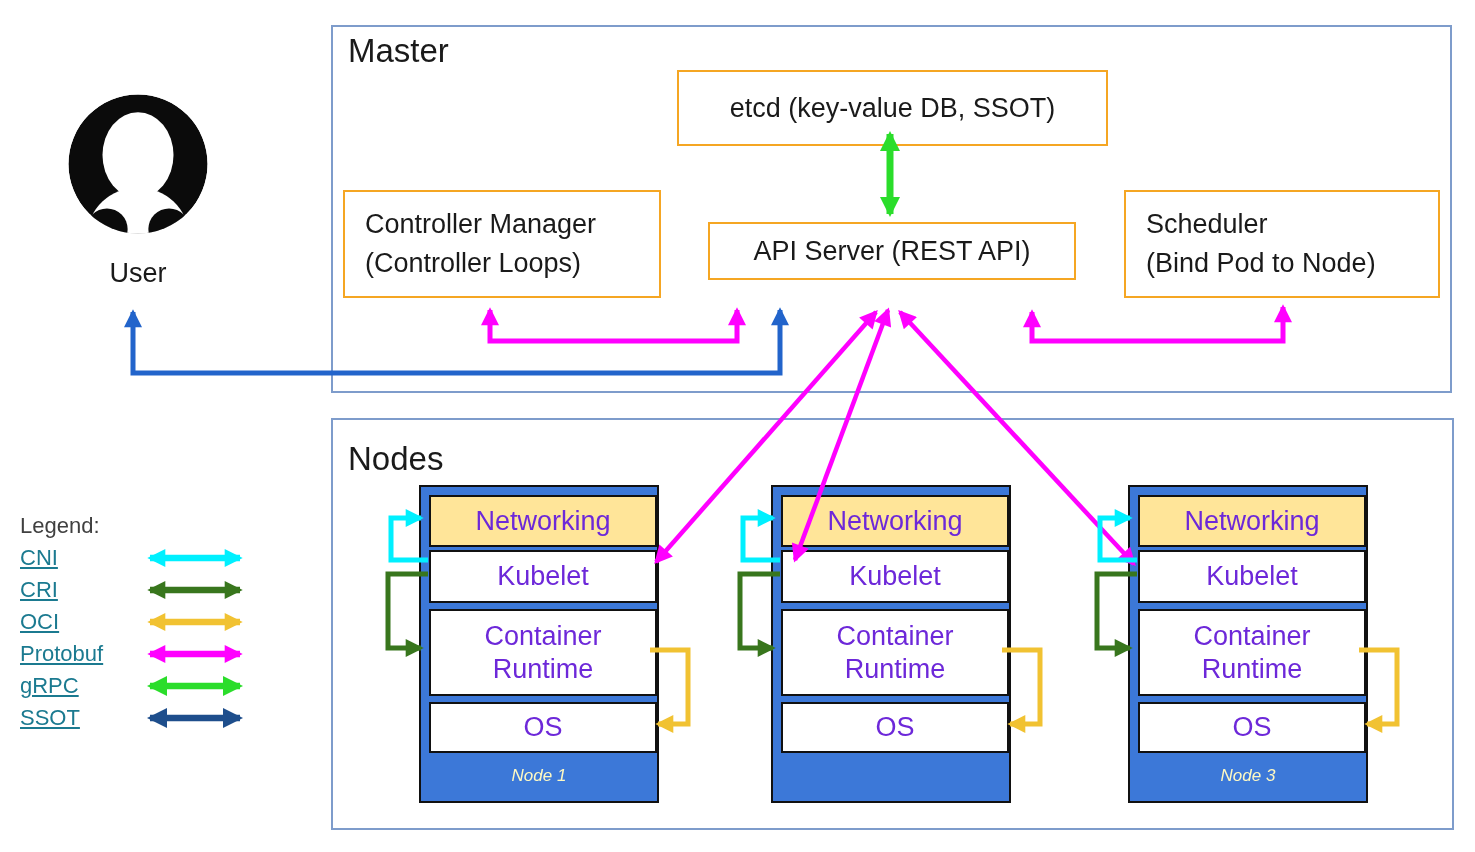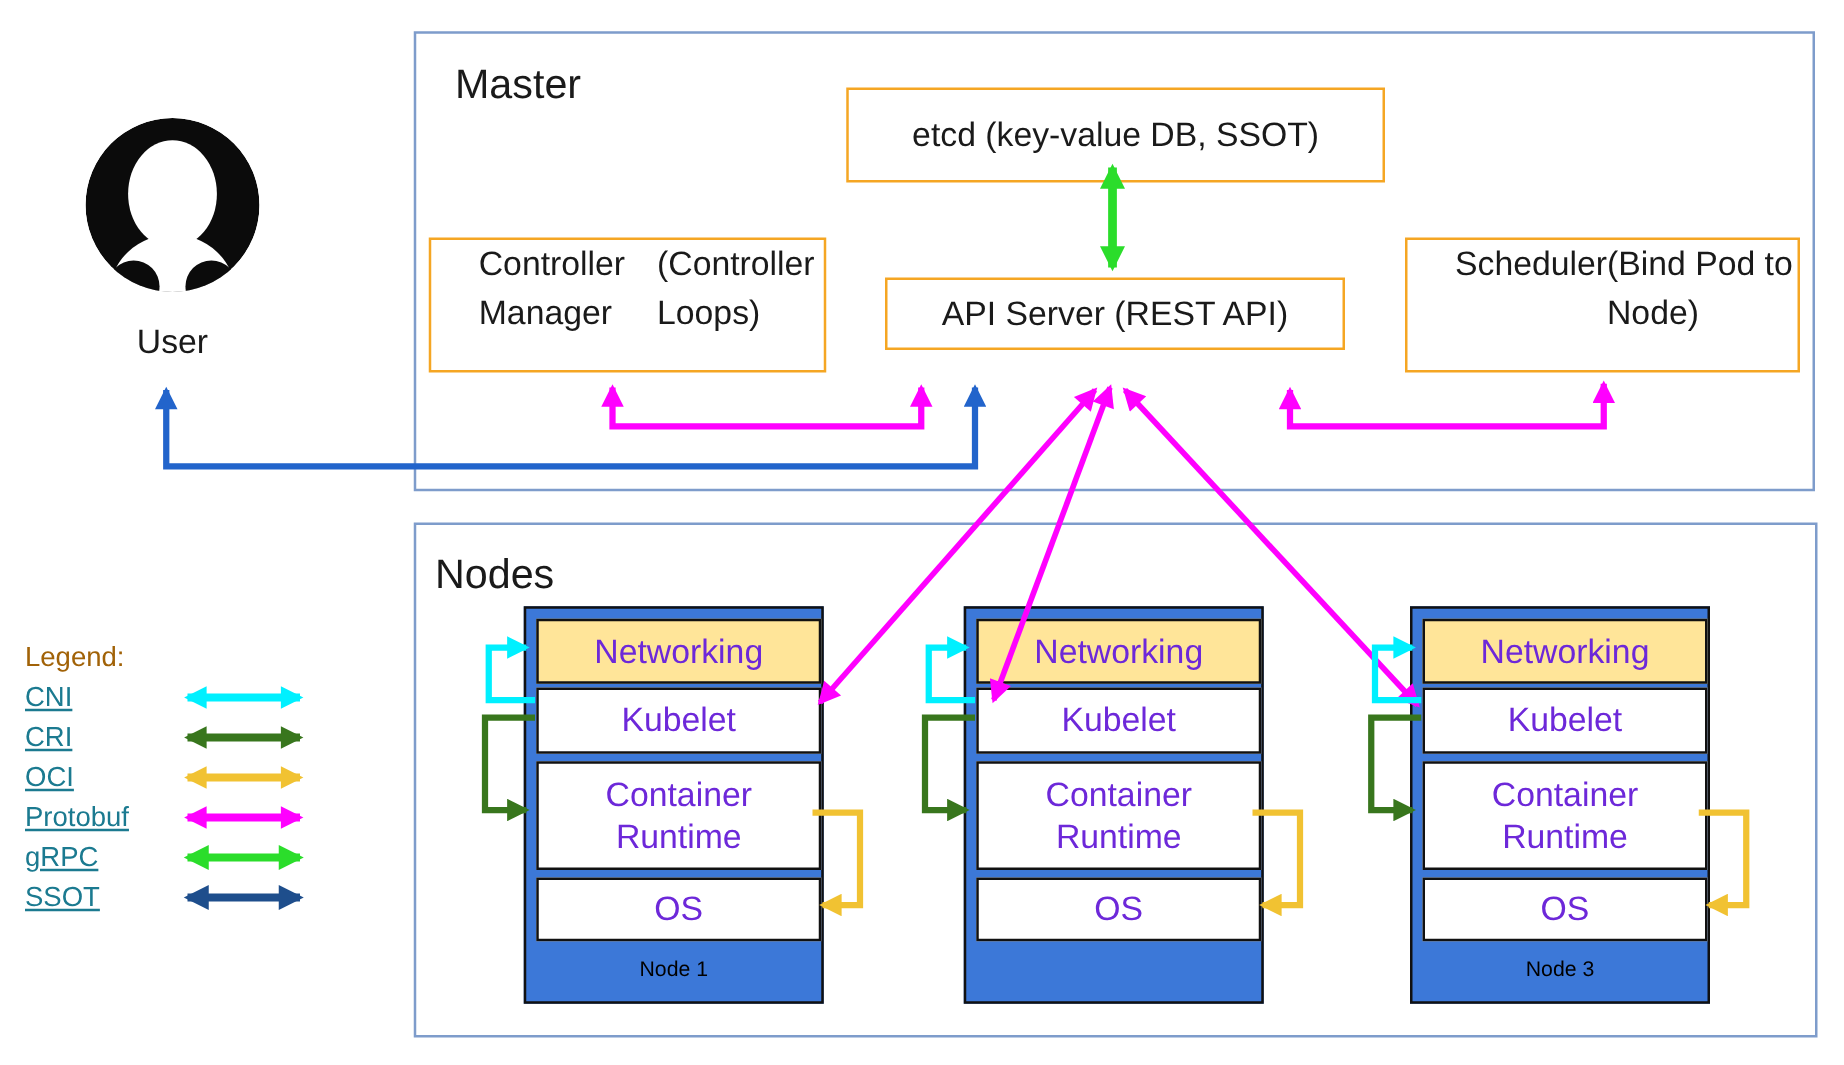--- a/index.html
+++ b/index.html
@@ -5,47 +5,47 @@
   html,body{margin:0;padding:0;background:#fff;}
   #stage{
     position:relative;width:1475px;height:852px;background:#ffffff;overflow:hidden;
     font-family:"Liberation Sans", sans-serif;color:#111;
   }
   .abs{position:absolute;box-sizing:border-box;}
   .frame{border:2px solid #7e9ccb;background:transparent;}
   .frame-title{font-size:33px;color:#1a1a1a;white-space:nowrap;}
   .obox{border:2px solid #f5a623;background:#ffffff;font-size:27px;color:#1a1a1a;}
   .obox.center{display:flex;align-items:center;justify-content:center;text-align:center;}
-  .obox.left2{display:flex;justify-content:center;padding-left:38px;line-height:39px;}
+  .obox.left2{display:flex;flex-direction:column;justify-content:center;padding-left:20px;line-height:39px;}
   .nodebox{background:#3c78d8;border:2px solid #111;}
   .layer{
     position:absolute;left:8px;width:224px;background:#fff;border:2px solid #111;
     display:flex;align-items:center;justify-content:center;text-align:center;
     font-size:27px;color:#6d28d9;line-height:1.2;
   }
   .layer.networking{background:#ffe599;}
   .node-label{
     position:absolute;left:0;width:100%;top:262px;height:54px;
     display:flex;align-items:center;justify-content:center;
-    color:#000000;font-size:17px;
+    color:#fef9c3;font-size:17px;font-style:italic;
   }
   .user-label{font-size:27px;color:#1a1a1a;text-align:center;}
-  .legend-title{font-size:22px;color:#a16207;}
+  .legend-title{font-size:22px;color:#404040;}
   .legend-link{
     font-size:22px;color:#1b7a90;text-decoration:underline;cursor:pointer;white-space:nowrap;
   }
   svg.overlay{position:absolute;left:0;top:0;pointer-events:none;}
 </style>
 </head>
 <body>
 
 <div id="stage">
 
   <div class="abs frame" style="left: 331px; top: 25px; width: 1121px; height: 368px; border-color: rgb(126, 156, 203);"></div>
-  <div class="abs frame-title" style="left:348px;top:48px;margin-left:16px;">Master</div>
+  <div class="abs frame-title" style="left:348px;top:32px;">Master</div>
 
   <div class="abs frame" style="left: 331px; top: 418px; width: 1123px; height: 412px; border-color: rgb(126, 156, 203);"></div>
   <div class="abs frame-title" style="left:348px;top:440px;">Nodes</div>
 
   <div class="abs obox center" style="left: 677px; top: 50px; width: 431px; height: 76px; border-color: rgb(245, 166, 35); margin-top: 20px;">
     <span>etcd (key-value DB, SSOT)</span>
   </div>
 
   <div class="abs obox left2" style="left: 343px; top: 190px; width: 318px; height: 108px; border-color: rgb(245, 166, 35);">
     <div>Controller Manager</div>

